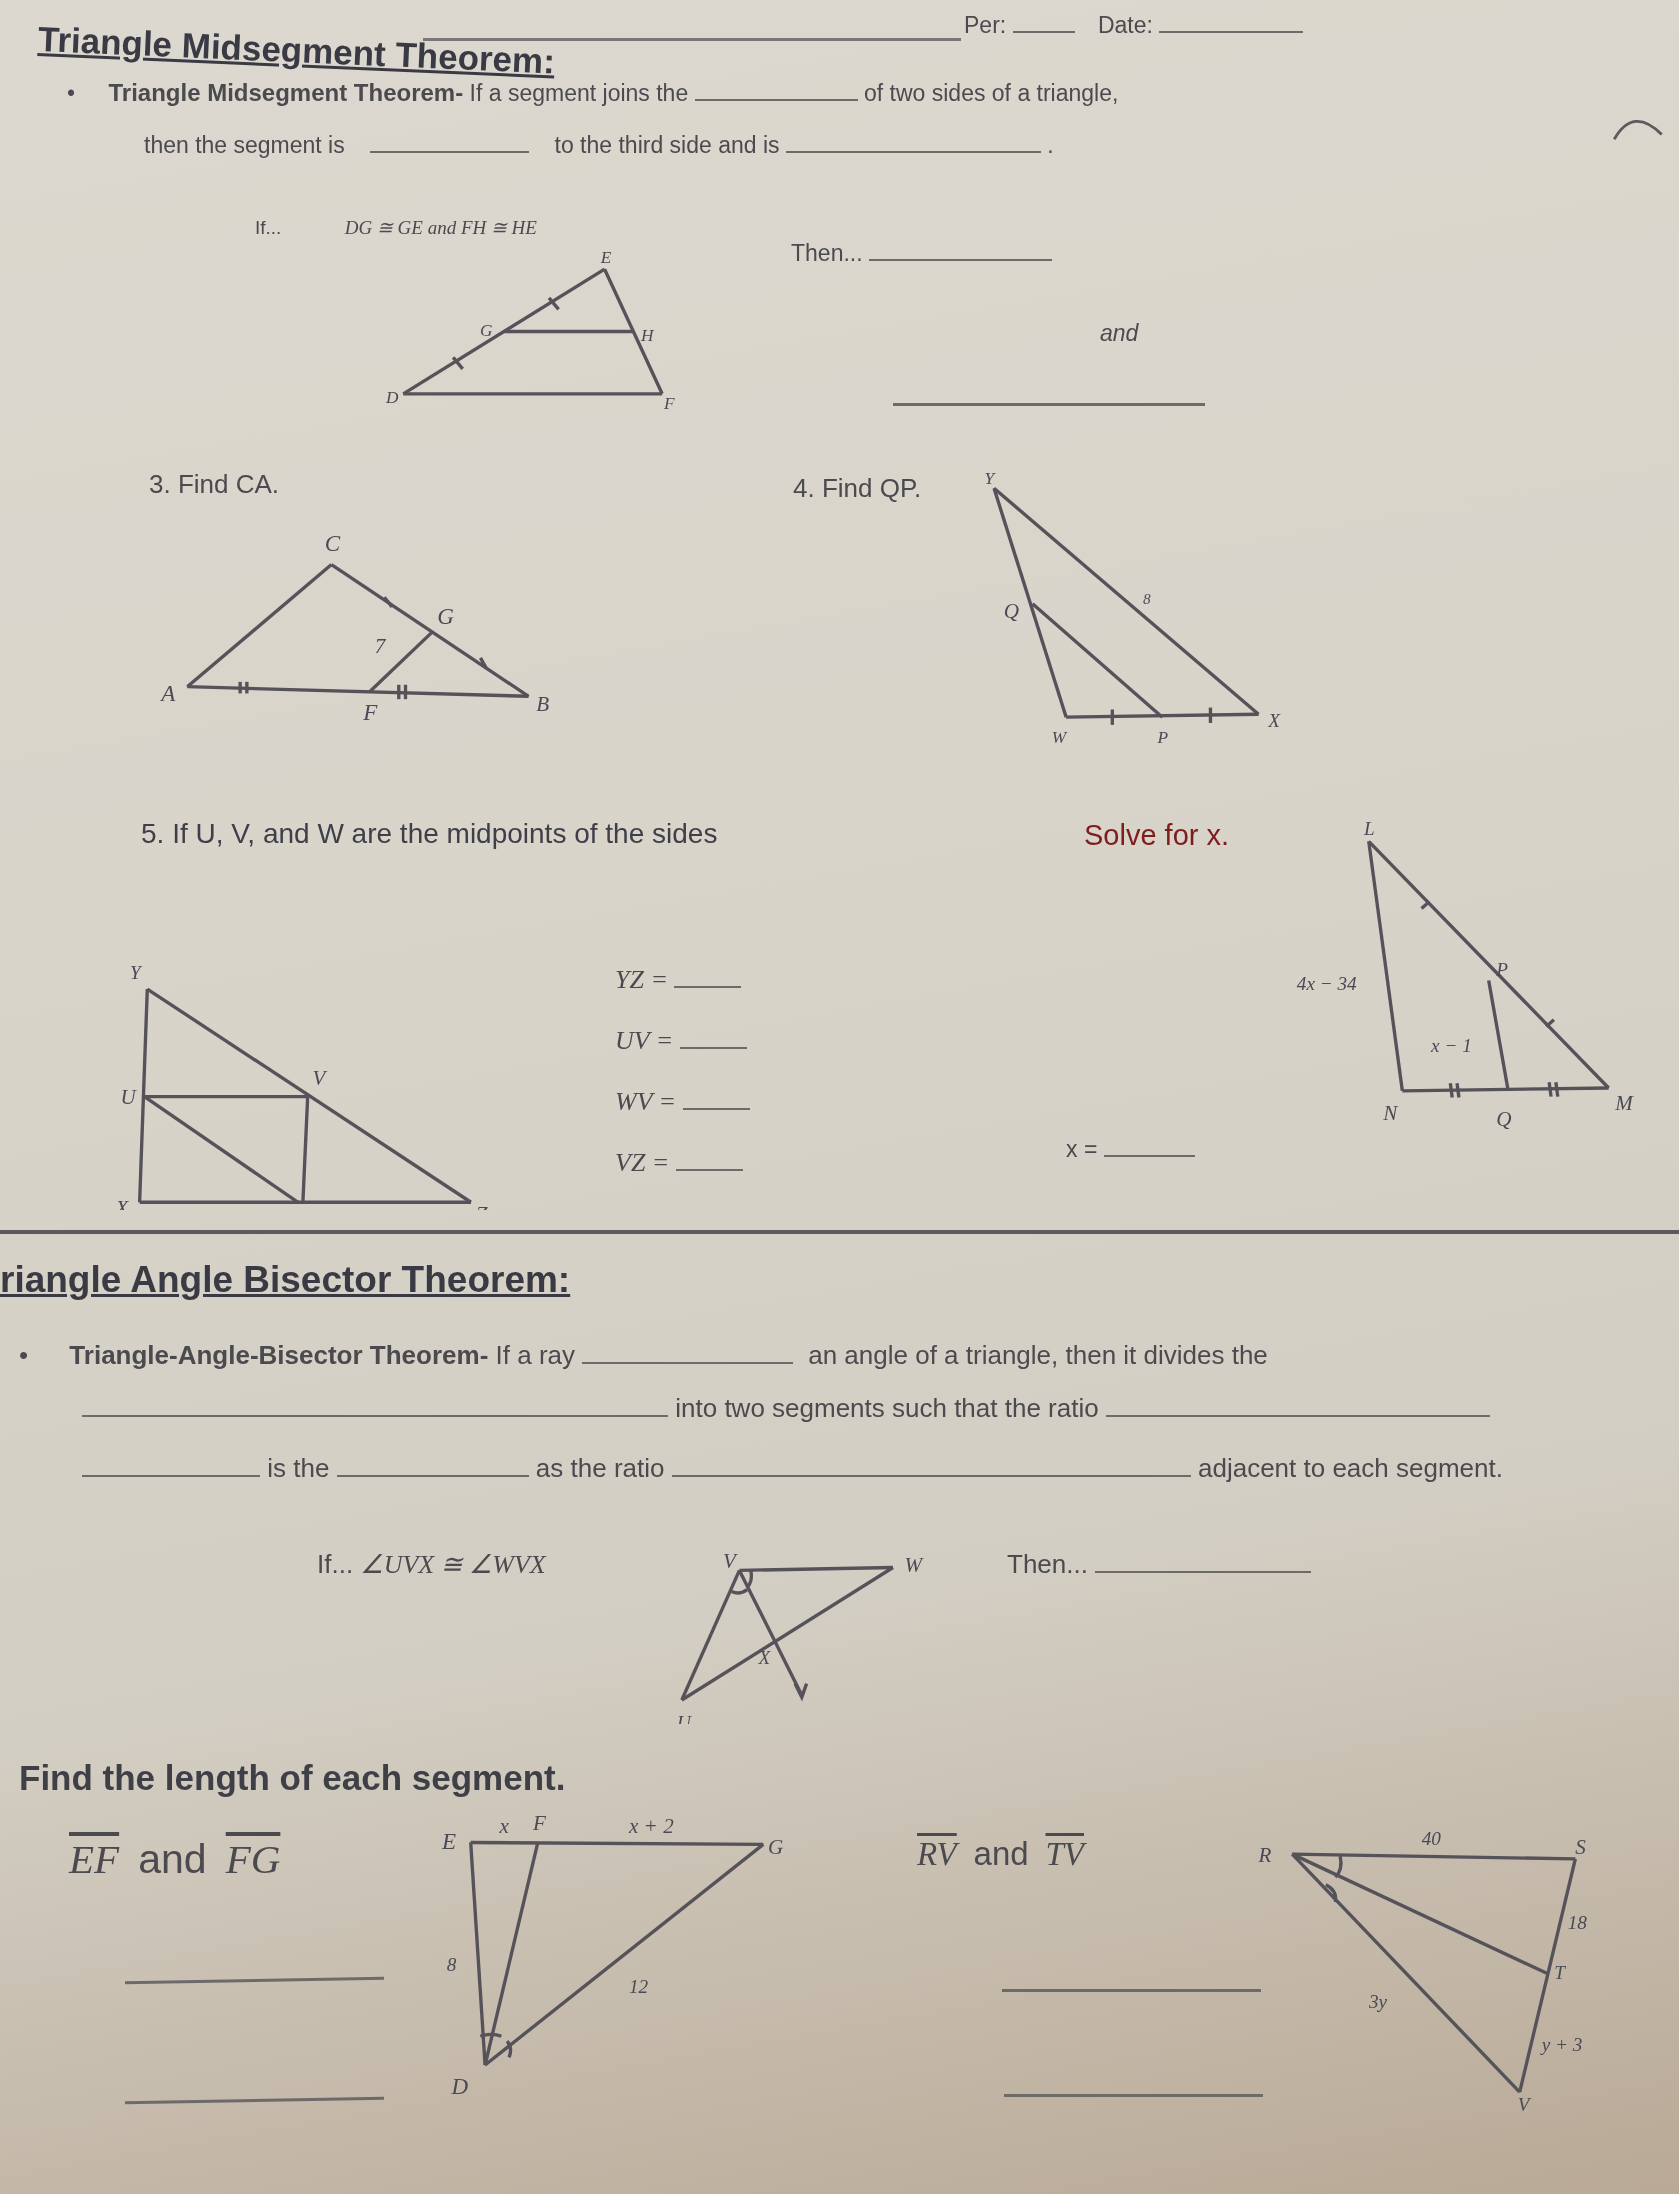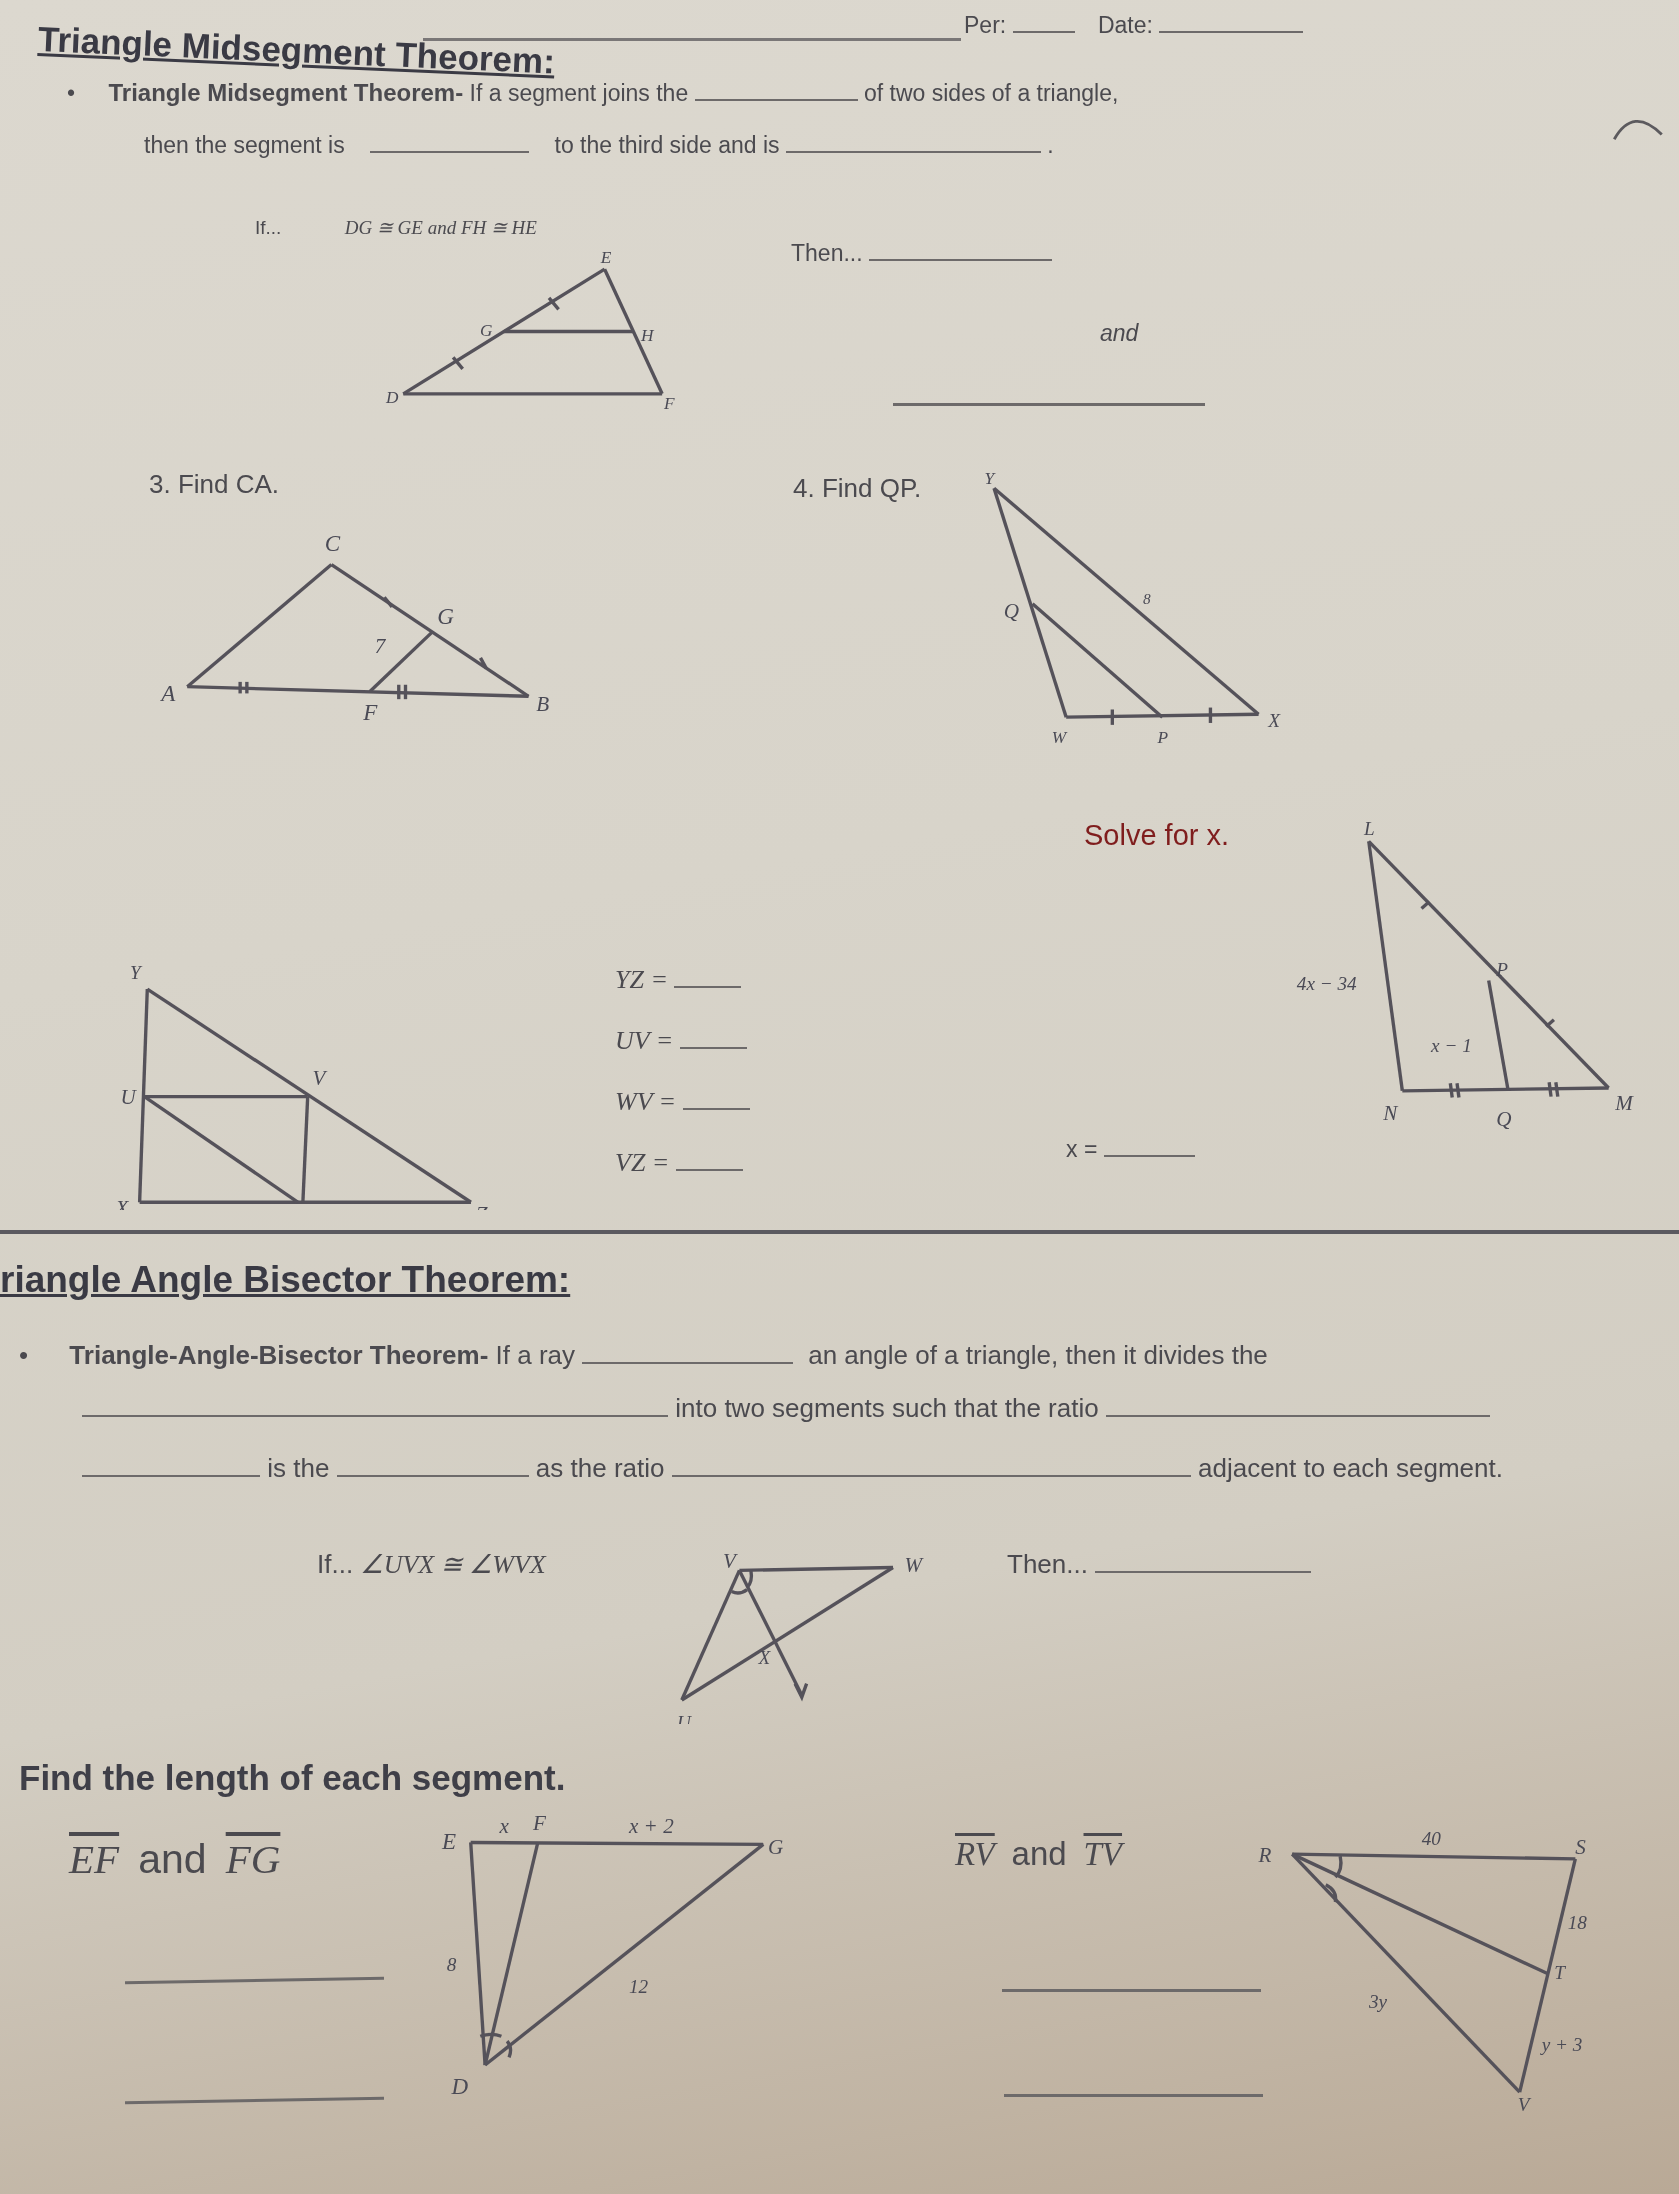--- a/index.html
+++ b/index.html
@@ -104,20 +104,21 @@
   <line x1="250" y1="248" x2="250" y2="264"></line>
   <text x="15" y="16" font-size="18">Y</text>
   <text x="35" y="155" font-size="22">Q</text>
   <text x="85" y="285" font-size="18">W</text>
   <text x="195" y="285" font-size="18">P</text>
   <text x="310" y="268" font-size="20">X</text>
   <text x="180" y="140" font-size="16" font-style="normal">8</text>
 </svg>
 
 <div class="abs txt" style="left:141px;top:815px;font-size:28px;line-height:37px;color:#3f3f4a;">
+  <div>5. If U, V, and W are the midpoints of the sides</div>
 </div>
 <svg class="abs" style="left:106px;top:941px;" width="461" height="269" viewBox="0 0 480 280">
   <line x1="43" y1="50" x2="35" y2="272"></line>
   <line x1="43" y1="50" x2="380" y2="272"></line>
   <line x1="35" y1="272" x2="380" y2="272"></line>
   <line x1="40" y1="162" x2="210" y2="162"></line>
   <line x1="40" y1="162" x2="200" y2="272"></line>
   <line x1="210" y1="162" x2="205" y2="272"></line>
   <text x="25" y="40" font-size="20">Y</text>
   <text x="15" y="170" font-size="22">U</text>
@@ -224,21 +225,21 @@
   <text x="30" y="45" font-size="24">E</text>
   <text x="125" y="25" font-size="22">F</text>
   <text x="370" y="50" font-size="22">G</text>
   <text x="40" y="300" font-size="24">D</text>
   <text x="90" y="28" font-size="22">x</text>
   <text x="225" y="28" font-size="22">x + 2</text>
   <text x="35" y="172" font-size="20" font-style="normal">8</text>
   <text x="225" y="195" font-size="20" font-style="normal">12</text>
 </svg>
 
-<div class="abs txt" style="left:917px;top:1835px;font-size:33px;margin-left:38px;">
+<div class="abs txt" style="left:917px;top:1835px;font-size:33px;">
   <span class="math ov">RV</span>
   <span style="margin:0 7.7px;">and</span>
   <span class="math ov">TV</span>
 </div>
 <div class="abs" style="left:1002px;top:1989px;width:259px;height:2.9px;background:#6d6a6a;"></div>
 <div class="abs" style="left:1004px;top:2094px;width:259px;height:2.9px;background:#6d6a6a;"></div>
 <svg class="abs" style="left:1249px;top:1806px;" width="430" height="317" viewBox="0 0 448 330">
   <line x1="45" y1="50" x2="340" y2="55"></line>
   <line x1="340" y1="55" x2="282" y2="298"></line>
   <line x1="45" y1="50" x2="282" y2="298"></line>

